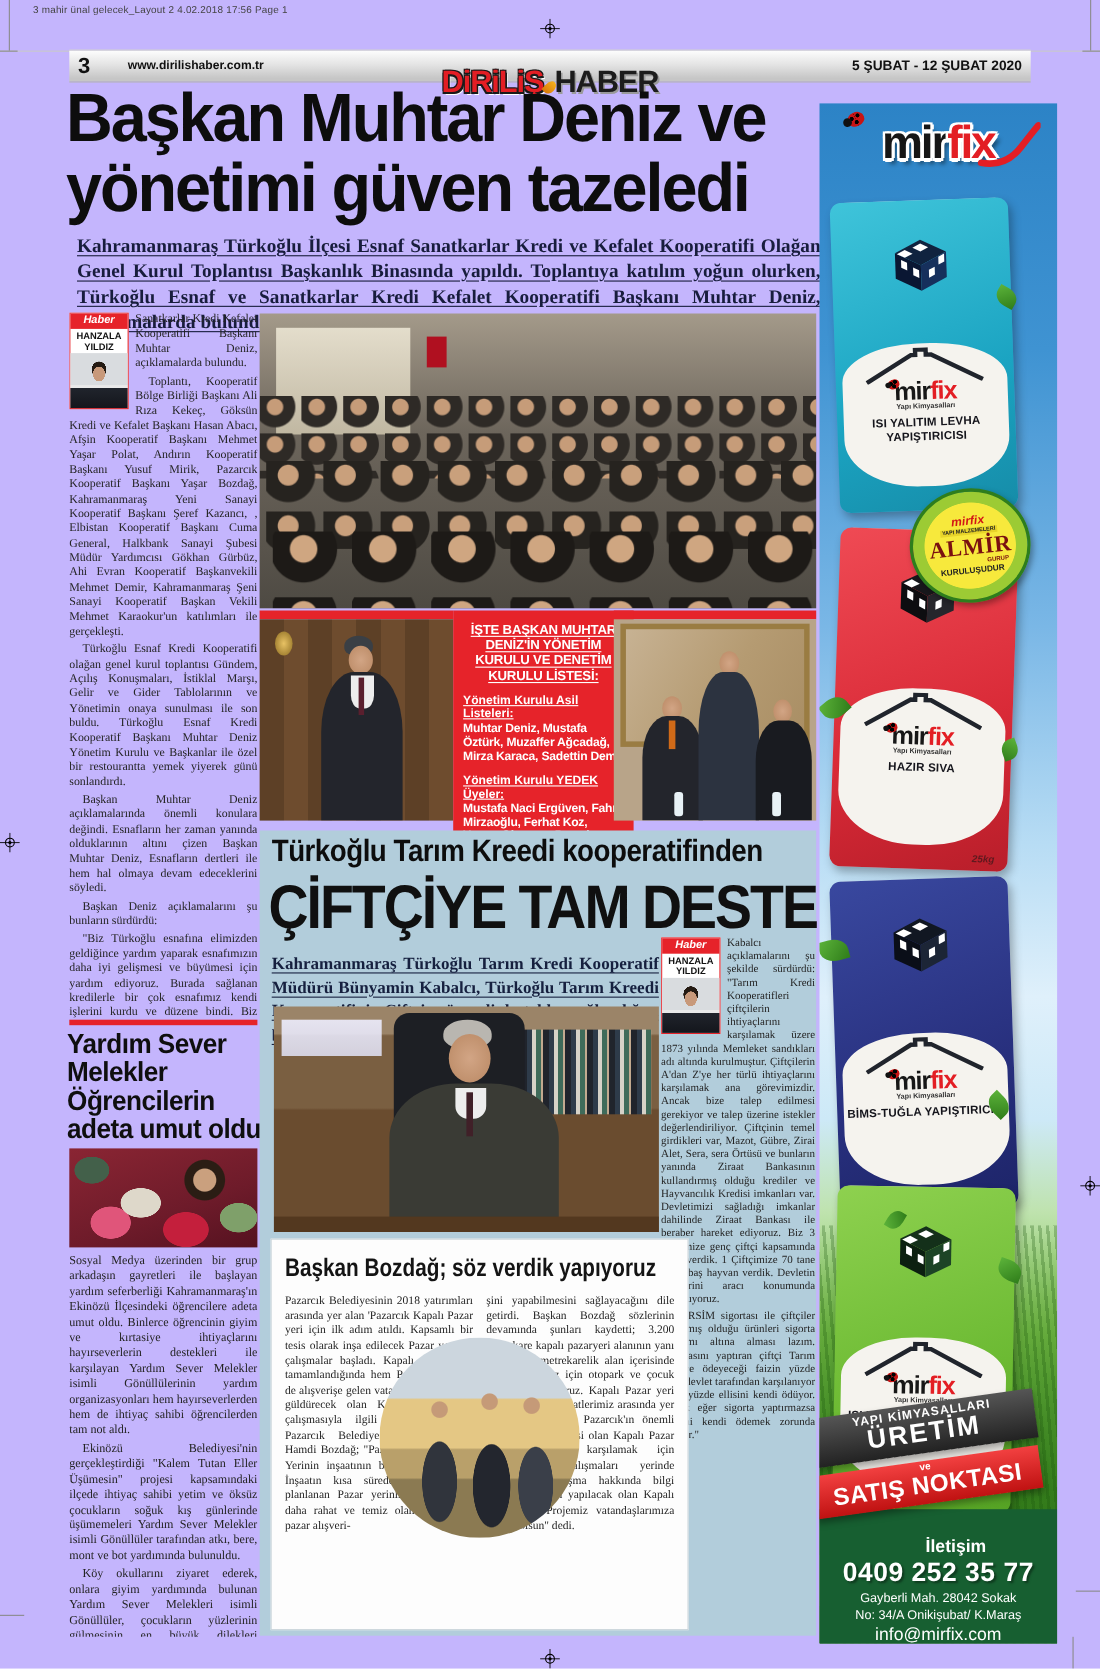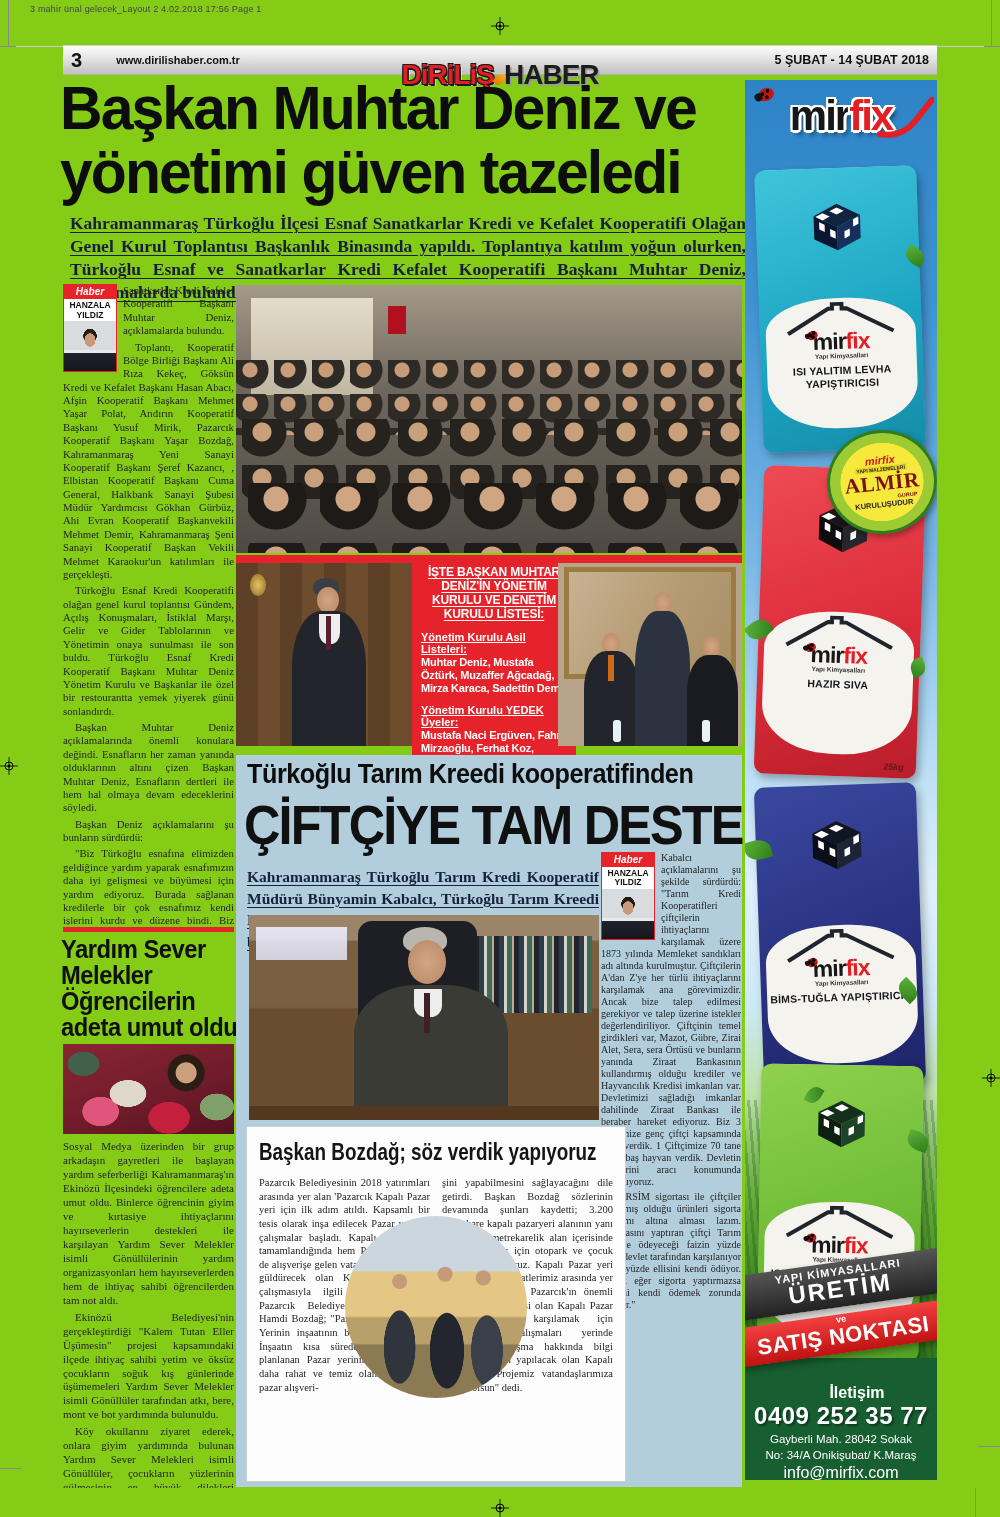--- a/index.html
+++ b/index.html
@@ -1,16 +1,16 @@
 <!DOCTYPE html>
 <html><head>
 <meta charset="utf-8">
 <style>
   html,body{margin:0;padding:0;background:#fff;}
-  #page{position:relative;width:1000px;height:1517px;background:#84cc16;overflow:hidden;
+  #page{position:relative;width:1000px;height:1517px;background:#c4b5fd;overflow:hidden;
         font-family:"Liberation Sans",sans-serif;color:#1a1a1a;}
   .abs{position:absolute;}
 
   
   .print-line{font-size:9px;color:#444;letter-spacing:.2px;}
   .hairline{background:#c9c9c9;}
   .cropseg{background:#8a8a8a;}
   .regmark svg{display:block;}
 
   
@@ -129,21 +129,21 @@
     width:182px;height:182px;border-radius:50%;z-index:2;background:
     radial-gradient(circle at 30% 36%,#c59a78 0 7px,transparent 8px),
     radial-gradient(circle at 55% 32%,#c59a78 0 7px,transparent 8px),
     radial-gradient(circle at 76% 34%,#c59a78 0 7px,transparent 8px),
     radial-gradient(ellipse 26px 60px at 30% 72%,#30343c 0 60%,transparent 62%),
     radial-gradient(ellipse 28px 62px at 56% 74%,#23262e 0 60%,transparent 62%),
     radial-gradient(ellipse 26px 58px at 78% 74%,#3a3f49 0 60%,transparent 62%),
     linear-gradient(180deg,#ccd6de 0 30%,#e4c784 31% 55%,#b9a06a 56% 70%,#8b7a52 71% 100%);}
 
   
-  .ad{left:745px;top:80px;width:192px;height:1400px;overflow:hidden;background:
+  .ad{left:745px;top:94px;width:216px;height:1400px;overflow:hidden;background:
     linear-gradient(180deg,#2c83c6 0%,#3f93d2 16%,#7ab7e6 34%,#b7dcf4 48%,#dff0fb 58%,#cde9f7 66%,#bfe3ae 72%,#7cc24b 80%,#3f8f25 90%,#2e7d1d 100%);}
   .grass{position:absolute;left:0;right:0;top:1020px;height:380px;
     background:repeating-linear-gradient(85deg,rgba(25,85,12,.28) 0 3px,transparent 3px 7px),
     linear-gradient(180deg,transparent 0,rgba(70,140,40,.5) 30%,rgba(48,118,24,.85) 70%);z-index:1;}
   .ad-logo{position:relative;margin:12px auto 0;width:170px;text-align:center;z-index:3;}
   .ad-logo .txt{font-size:42px;font-weight:bold;letter-spacing:-2px;white-space:nowrap;
     text-shadow:2px 2px 0 #fff,-2px -2px 0 #fff,2px -2px 0 #fff,-2px 2px 0 #fff,0 3px 0 #fff,3px 0 0 #fff,0 -2px 0 #fff,-2px 0 0 #fff,4px 5px 4px rgba(0,0,0,.45);}
   .ad-logo .mir{color:#161616;}
   .ad-logo .fix{color:#e31e24;}
   .ladybug{display:inline-block;width:16px;height:13px;border-radius:50%;position:absolute;background:
@@ -250,21 +250,21 @@
         <line x1="9" y1="0" x2="9" y2="18" stroke="#000" stroke-width="0.8"></line>
       </svg>
   </div>
 
   <div class="abs masthead">
     <span class="page-num">3</span>
     <span class="site">www.dirilishaber.com.tr</span>
     <span class="logo">
       <span class="d">DiRiLiŞ</span><span class="drop"></span><span class="h">HABER</span>
     </span>
-    <span class="mdate">5 ŞUBAT - 14 ŞUBAT 2018</span>
+    <span class="mdate">5 ŞUBAT - 12 ŞUBAT 2020</span>
   </div>
 
   <div class="abs lead-headline">
     <div>Başkan Muhtar Deniz ve</div>
     <div>yönetimi güven tazeledi</div>
   </div>
   <div class="abs lead-subhead">Kahramanmaraş Türkoğlu İlçesi Esnaf Sanatkarlar Kredi ve Kefalet Kooperatifi Olağan Genel Kurul Toplantısı Başkanlık Binasında yapıldı. Toplantıya katılım yoğun olurken, Türkoğlu Esnaf ve Sanatkarlar Kredi Kefalet Kooperatifi Başkanı Muhtar Deniz, açıklamalarda bulundu.</div>
 
   <div class="abs serif-col col-left">
     <div class="byline byline-f">

